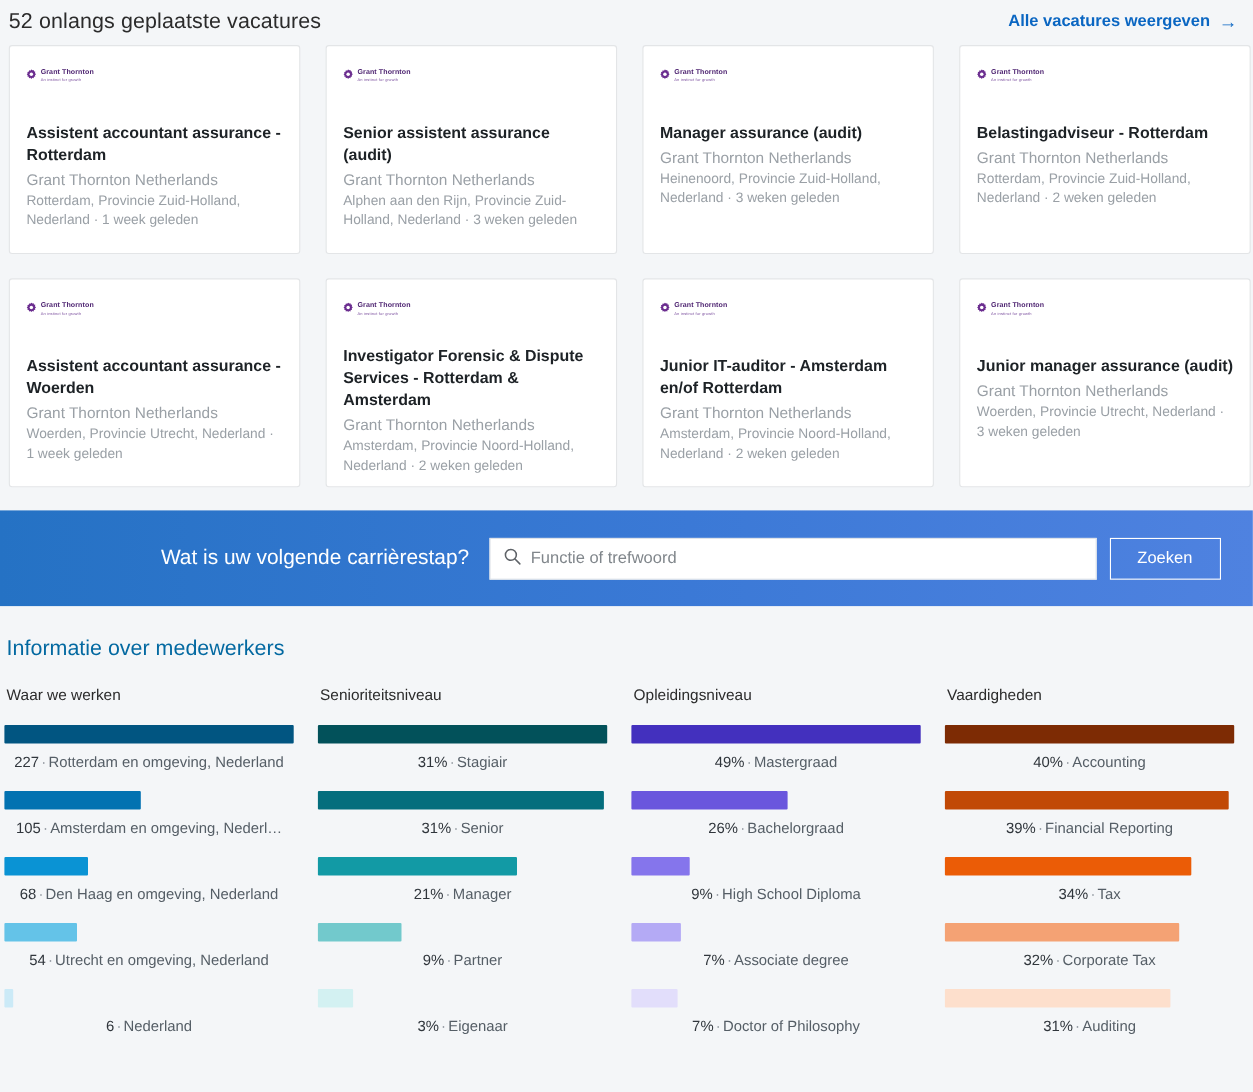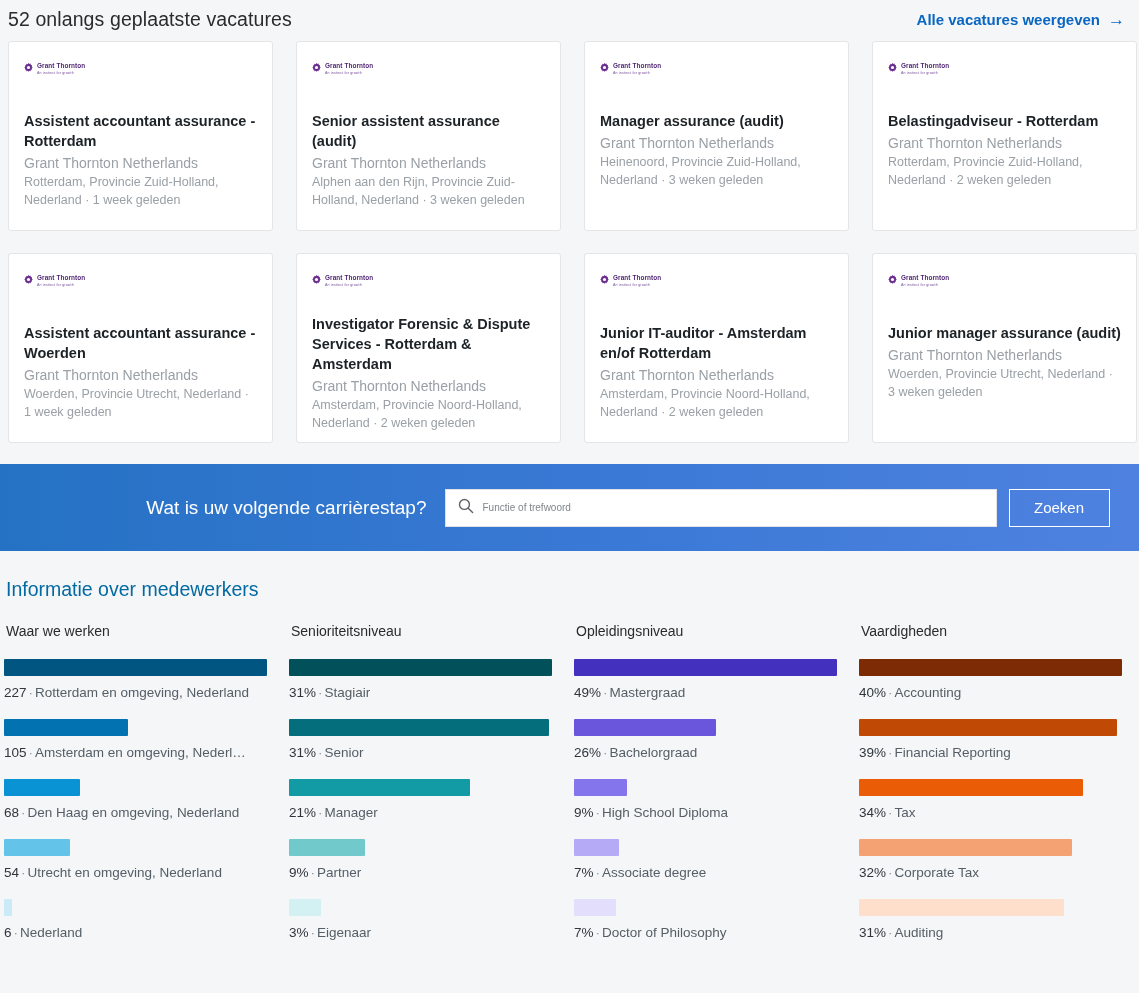--- a/index.html
+++ b/index.html
@@ -123,21 +123,21 @@
     align-items: center;
     padding: 0 11px;
     gap: 9px;
     cursor: text;
   }
   .search-icon { flex: none; display: block; }
   .search-input {
     border: none;
     outline: none;
     font-family: "Liberation Sans", sans-serif;
-    font-size: 10px;
+    font-size: 15px;
     color: #4c1d95;
     width: 100%;
     background: transparent;
   }
   .search-input::placeholder { color: #80868b; }
   .search-btn {
     margin-left: 12px;
     width: 101px;
     height: 38px;
     background: transparent;
@@ -166,21 +166,21 @@
     column-gap: 0;
   }
   .insight-col { padding-right: 22px; }
   .col-title {
     font-size: 14px;
     color: #2b2b2b;
     font-weight: 400;
     margin-bottom: 20px;
     padding-left: 2px;
   }
-  .bar-row { margin-bottom: 18px; }
+  .bar-row { margin-bottom: 18px; text-align: center; }
   .bar {
     height: 17px;
     border-radius: 1px;
     margin-bottom: 9px;
   }
   .bar-label {
     font-size: 13.5px;
     color: #555e66;
     line-height: 16px;
     white-space: nowrap;

